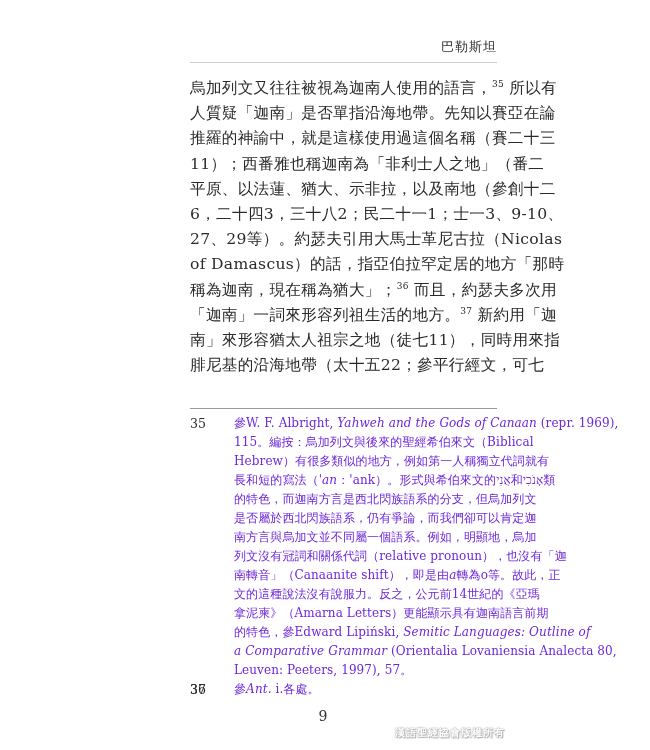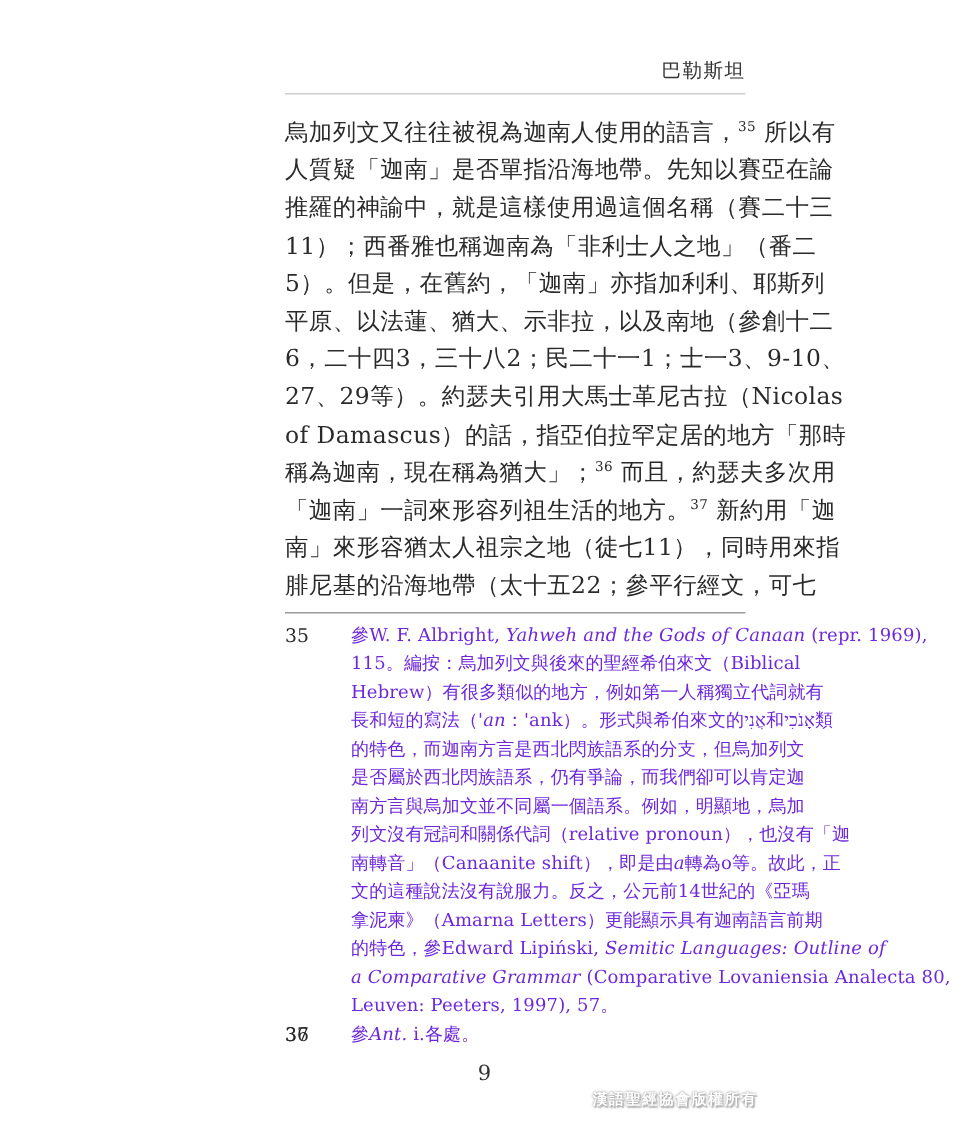--- a/index.html
+++ b/index.html
@@ -58,21 +58,20 @@
 
 <div class="page">
   <div class="running-head">巴勒斯坦</div>
   <div class="head-rule"></div>
 
   <div class="body-text" id="body-text">
       <div class="body-line"><span>烏加列文又往往被視為迦南人使用的語言，</span><sup>35</sup><span> 所以有</span></div>
       <div class="body-line"><span>人質疑「迦南」是否單指沿海地帶。先知以賽亞在論</span></div>
       <div class="body-line"><span>推羅的神諭中，就是這樣使用過這個名稱（賽二十三</span></div>
       <div class="body-line"><span>11）；西番雅也稱迦南為「非利士人之地」（番二</span></div>
-      <div class="body-line"><span>5）。但是，在舊約，「迦南」亦指加利利、耶斯列</span></div>
       <div class="body-line"><span>平原、以法蓮、猶大、示非拉，以及南地（參創十二</span></div>
       <div class="body-line"><span>6，二十四3，三十八2；民二十一1；士一3、9-10、</span></div>
       <div class="body-line"><span>27、29等）。約瑟夫引用大馬士革尼古拉（Nicolas</span></div>
       <div class="body-line"><span>of Damascus）的話，指亞伯拉罕定居的地方「那時</span></div>
       <div class="body-line"><span>稱為迦南，現在稱為猶大」；</span><sup>36</sup><span> 而且，約瑟夫多次用</span></div>
       <div class="body-line"><span>「迦南」一詞來形容列祖生活的地方。</span><sup>37</sup><span> 新約用「迦</span></div>
       <div class="body-line"><span>南」來形容猶太人祖宗之地（徒七11），同時用來指</span></div>
       <div class="body-line"><span>腓尼基的沿海地帶（太十五22；參平行經文，可七</span></div>
     </div>
 
@@ -86,21 +85,21 @@
           <div class="fn-line"><span>Hebrew）有很多類似的地方，例如第一人稱獨立代詞就有</span></div>
           <div class="fn-line"><span>長和短的寫法（</span><i>'an</i><span>：'ank）。形式與希伯來文的אֲנִי和אָנֹכִי類</span></div>
           <div class="fn-line"><span>的特色，而迦南方言是西北閃族語系的分支，但烏加列文</span></div>
           <div class="fn-line"><span>是否屬於西北閃族語系，仍有爭論，而我們卻可以肯定迦</span></div>
           <div class="fn-line"><span>南方言與烏加文並不同屬一個語系。例如，明顯地，烏加</span></div>
           <div class="fn-line"><span>列文沒有冠詞和關係代詞（relative pronoun），也沒有「迦</span></div>
           <div class="fn-line"><span>南轉音」（Canaanite shift），即是由</span><i>a</i><span>轉為o等。故此，正</span></div>
           <div class="fn-line"><span>文的這種說法沒有說服力。反之，公元前14世紀的《亞瑪</span></div>
           <div class="fn-line"><span>拿泥柬》（Amarna Letters）更能顯示具有迦南語言前期</span></div>
           <div class="fn-line"><span>的特色，參Edward Lipiński, </span><i>Semitic Languages: Outline of</i></div>
-          <div class="fn-line"><i>a Comparative Grammar</i><span> (Comparative Lovaniensia Analecta 80,</span></div>
+          <div class="fn-line"><i>a Comparative Grammar</i><span> (Orientalia Lovaniensia Analecta 80,</span></div>
           <div class="fn-line"><span>Leuven: Peeters, 1997), 57。</span></div>
         </div>
       </div>
       <div class="fn">
         <div class="fn-num">36</div>
       </div>
       <div class="fn">
         <div class="fn-num">37</div>
         <div class="fn-body">
           <div class="fn-line"><span>參</span><i>Ant.</i><span> i.各處。</span></div>

